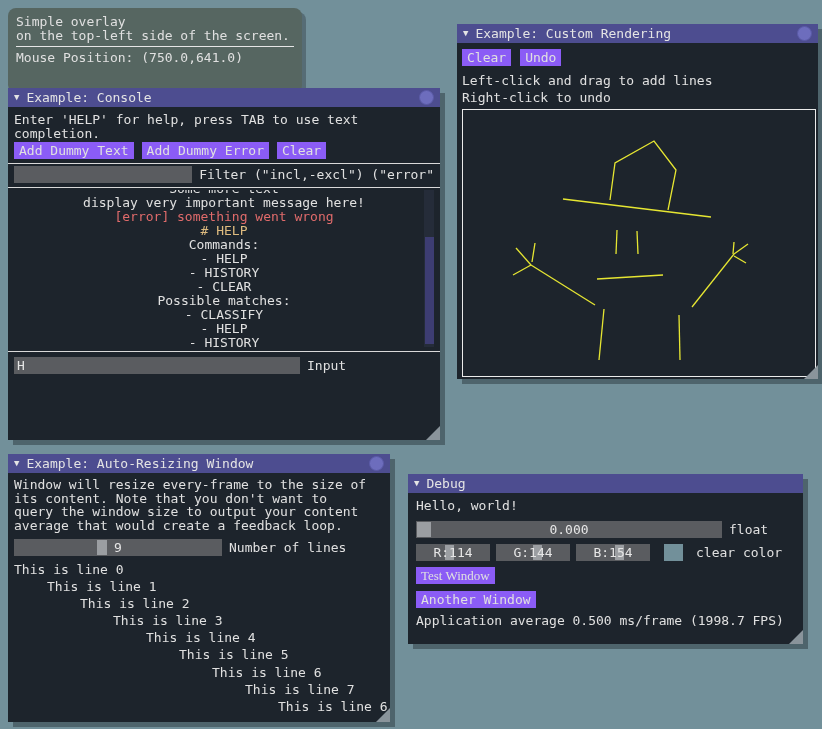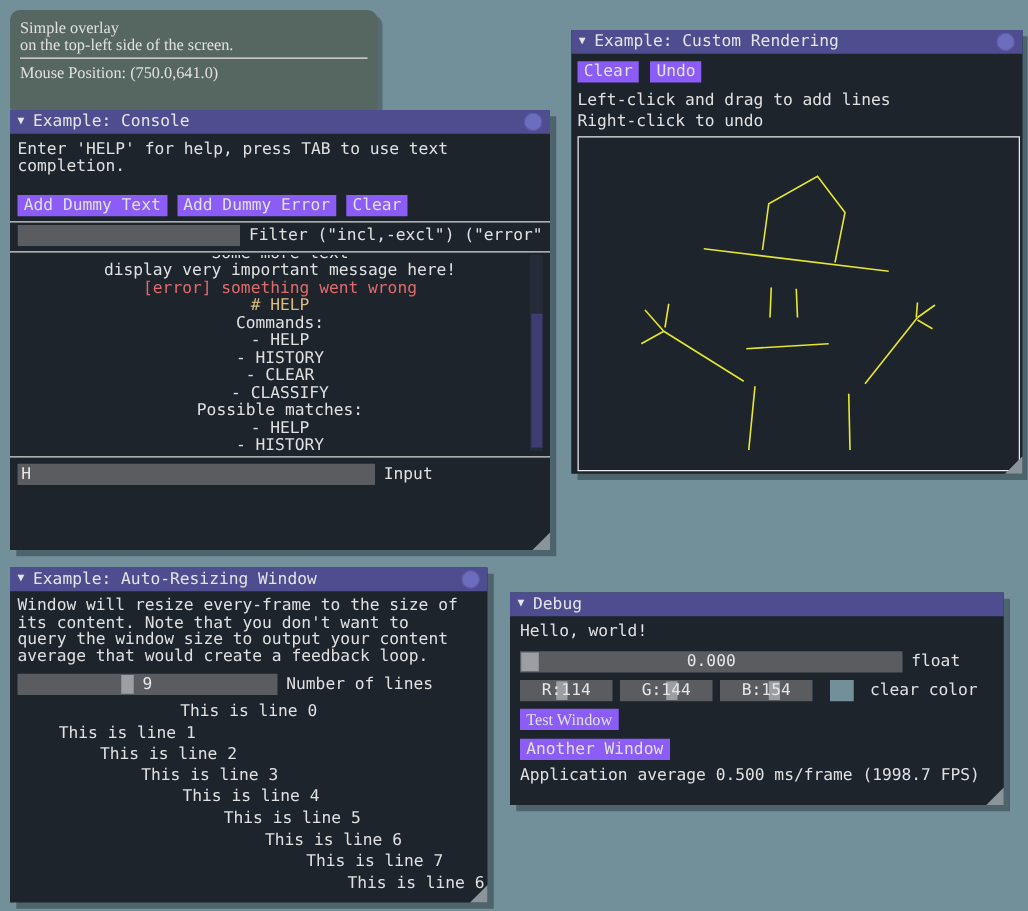--- a/index.html
+++ b/index.html
@@ -48,30 +48,29 @@
     position:absolute; right:0; bottom:0; width:0; height:0;
     border-style:solid; border-width:0 0 14px 14px;
     border-color:transparent transparent #8a949b transparent;
   }
 
   
   #overlay {
     position:absolute; left:8px; top:8px; width:294px; height:85px;
     background:#566661; border-radius:8px; padding:7px 8px;
     box-shadow:4px 4px 0 rgba(22,28,34,0.30);
-    font-family:Liberation Serif, serif;
   }
   #overlay .sep { margin:4px 0; background:#e6e6e6; }
 
   
   #console-win { left:8px; top:88px; width:432px; height:352px; }
   #console-win .inner { padding:0 6px; }
   #console-intro { margin-top:5px; }
   #console-help { margin-top:6px; }
-  #console-buttons { margin-top:16px; display:flex; gap:8px; }
+  #console-buttons { margin-top:2px; display:flex; gap:8px; }
   #console-win .sep { margin-top:4px; }
   #filter-row { margin-top:2px; padding-right:0; overflow:hidden; }
   #filter-input { width:182px; border:none; outline:none; padding:0 3px; font:13px "DejaVu Sans Mono", monospace; }
   #log {
     height:157px; overflow:hidden; position:relative; margin-top:2px;text-align:center;
   }
   #log .logline { line-height:14px; white-space:pre; }
   #log .clipped { height:6px; overflow:hidden; }
   #log .clipped div { margin-top:-8px; }
   .log-error { color:#e06b6b; }
@@ -160,22 +159,22 @@
     <div class="inner">
       <div id="log">
         <div class="logline clipped"><div>Some more text</div></div>
           <div class="logline">display very important message here!</div>
           <div class="logline log-error">[error] something went wrong</div>
           <div class="logline log-command"># HELP</div>
           <div class="logline">Commands:</div>
           <div class="logline">- HELP</div>
           <div class="logline">- HISTORY</div>
           <div class="logline">- CLEAR</div>
+          <div class="logline">Possible matches:</div>
           <div class="logline">- CLASSIFY</div>
-          <div class="logline">Possible matches:</div>
           <div class="logline">- HELP</div>
           <div class="logline">- HISTORY</div>
           <div id="log-scrollbar">
           <div id="log-thumb"></div>
         </div>
       </div>
     </div>
     <div class="sep"></div>
     <div class="inner">
       <div id="input-row" class="row">
@@ -238,21 +237,21 @@
           <div>average that would create a feedback loop.</div>
         </div>
       <div id="auto-slider-row" class="row">
         <div class="frame" style="width:208px; text-align:center; line-height:17px;">
           <div class="grab" style="width: 10px; left: 83.32px;"></div>
           <span style="position:relative;">9</span>
         </div>
         <span class="lbl">Number of lines</span>
       </div>
       <div id="auto-lines">
-          <div style="padding-left: 0px; text-align: center;">This is line 0</div>
+          <div style="padding-left: 0px;">This is line 0</div>
           <div style="padding-left: 33px;">This is line 1</div>
           <div style="padding-left: 66px;">This is line 2</div>
           <div style="padding-left: 99px;">This is line 3</div>
           <div style="padding-left: 132px;">This is line 4</div>
           <div style="padding-left: 165px;">This is line 5</div>
           <div style="padding-left: 198px;">This is line 6</div>
           <div style="padding-left: 231px;">This is line 7</div>
           <div style="padding-left: 264px;">This is line 6</div>
         </div>
     </div>

